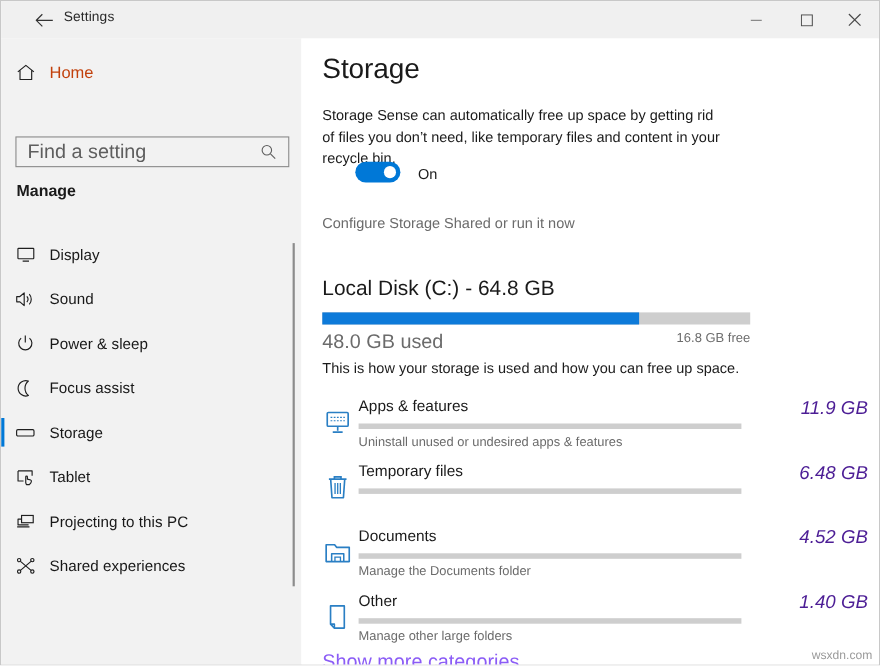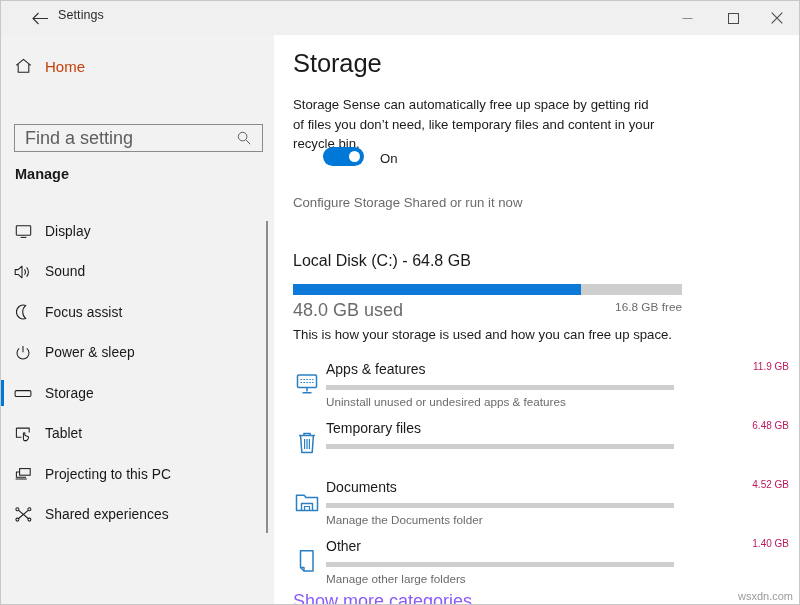--- a/index.html
+++ b/index.html
@@ -156,21 +156,21 @@
     font-size: 13.2px; color: #1b1b1b;
   }
   #configure-link {
     position: absolute; left: 19px; top: 160px;
     font-size: 13.2px; color: #6b6b6b;
     cursor: pointer;
   }
 
   #disk-title {
     position: absolute; left: 19px; top: 217px;
-    font-size: 16px; color: #1a1a1a;
+    font-size: 19px; color: #1a1a1a;
   }
   #disk-bar {
     position: absolute; left: 19px; top: 249px;
     width: 389px; height: 11px;
     background: #cecece;
   }
   #disk-bar .fill { height: 11px; background: #0d7ad9; }
   #disk-used {
     position: absolute; left: 19px; top: 265px;
     font-size: 18px; color: #6b6b6b;
@@ -196,21 +196,21 @@
     width: 28px; height: 30px;
     display: flex; align-items: center; justify-content: center;
     color: #2a7fc4;
   }
   .cat .cat-name {
     position: absolute; left: 52px; top: 4px;
     font-size: 14px; color: #1a1a1a;
   }
   .cat .cat-size {
     position: absolute; right: 12px; top: 4px;
-    font-size: 10px; color: #be185d;
+    font-size: 17px; color: #4c1d95; font-style: italic;
   }
   .cat .cat-track {
     position: absolute; left: 52px; top: 28px;
     width: 348px; height: 5px;
     background: #cecece;
   }
   .cat .cat-track .cat-fill { height: 5px; background: #0d7ad9; }
   .cat .cat-sub {
     position: absolute; left: 52px; top: 38px;
     font-size: 11.7px; color: #6b6b6b;
@@ -302,35 +302,35 @@
           </svg>
         </span>
         <span class="lbl">Sound</span>
       </div>
 
 
       <div class="nav-item">
         <span class="accent"></span>
         <span class="ico">
           <svg width="16" height="16" viewBox="0 0 16 16">
-            <path d="M10.8 1.4 A7 7 0 1 0 10.8 14.6 A8.6 8.6 0 0 1 10.8 1.4 Z" fill="none" stroke="#1f1f1f" stroke-width="1.05" stroke-linejoin="round"></path>
-          </svg>
-        </span>
-        <span class="lbl">Focus assist</span>
-      </div>
-
-      <div class="nav-item">
-        <span class="accent"></span>
-        <span class="ico">
-          <svg width="16" height="16" viewBox="0 0 16 16">
             <path d="M4.2 3.4 A6 6 0 1 0 11.8 3.4" fill="none" stroke="#1f1f1f" stroke-width="1.05"></path>
             <path d="M8 0.9 V7.3" stroke="#1f1f1f" stroke-width="1.05"></path>
           </svg>
         </span>
         <span class="lbl">Power &amp; sleep</span>
+      </div>
+
+      <div class="nav-item">
+        <span class="accent"></span>
+        <span class="ico">
+          <svg width="16" height="16" viewBox="0 0 16 16">
+            <path d="M10.8 1.4 A7 7 0 1 0 10.8 14.6 A8.6 8.6 0 0 1 10.8 1.4 Z" fill="none" stroke="#1f1f1f" stroke-width="1.05" stroke-linejoin="round"></path>
+          </svg>
+        </span>
+        <span class="lbl">Focus assist</span>
       </div>
 
       <div class="nav-item selected">
         <span class="accent"></span>
         <span class="ico">
           <svg width="18" height="11" viewBox="0 0 18 11">
             <rect x="1.1" y="2.6" width="15.8" height="5.8" rx="1.2" fill="none" stroke="#1f1f1f" stroke-width="1.05"></rect>
           </svg>
         </span>
         <span class="lbl">Storage</span>

